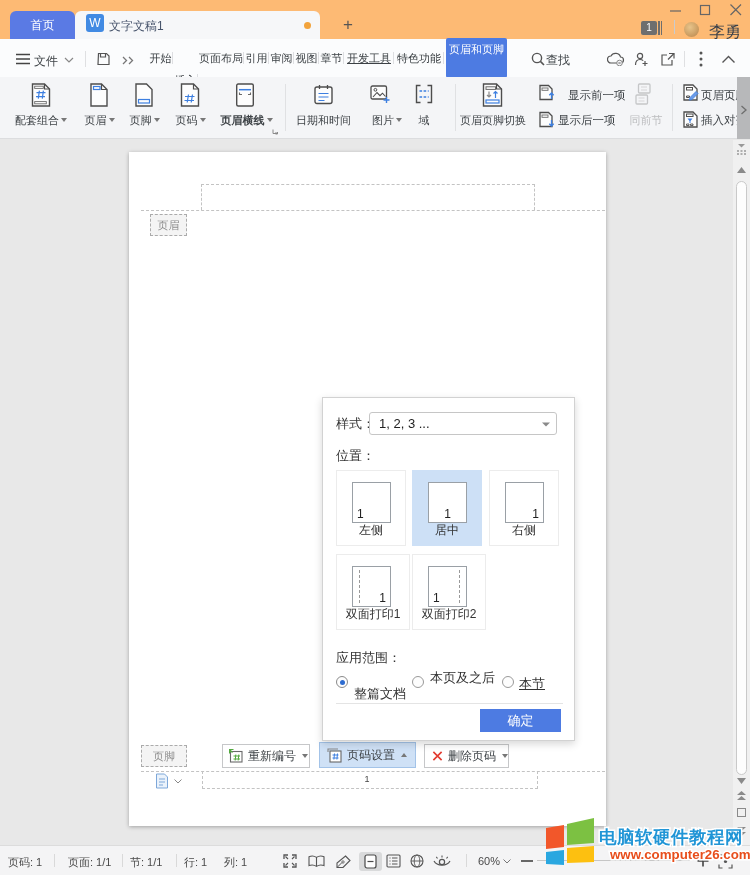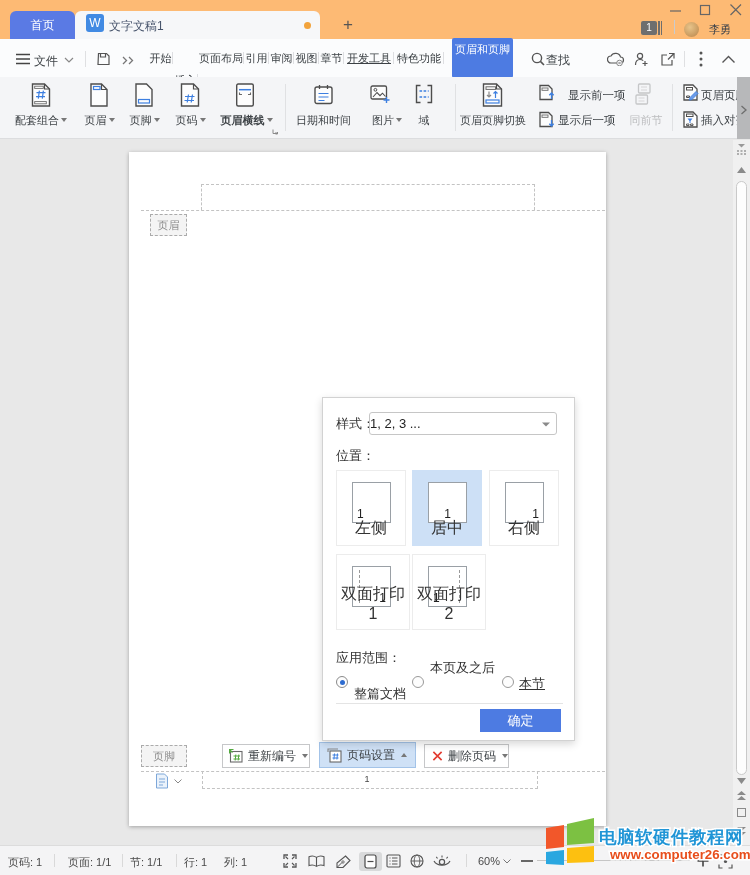--- a/index.html
+++ b/index.html
@@ -14,21 +14,21 @@
 #tab-doc .wicon { position:absolute; left:11px; top:3px; width:18px; height:18px; background:#418ae3; border-radius:3px; color:#fff; font-size:12px; text-align:center; line-height:18px; }
 #tab-doc .tname { position:absolute; left:34px; top:7px; font-size:12px; color:#46536b; }
 #tab-doc .dot { position:absolute; left:229px; top:11px; width:7px; height:7px; background:#f2a33c; border-radius:50%; }
 #tab-plus { position:absolute; left:339px; top:16px; width:18px; height:18px; color:#555; font-size:17px; line-height:18px; text-align:center; font-weight:300; }
 .winbtn { position:absolute; top:0px; color:#666; }
 
 #badge1 { position:absolute; left:641px; top:21px; width:16px; height:14px; background:#6e6e6e; border-radius:2px; color:#fff; font-size:10px; text-align:center; line-height:14px; }
 #badge-bars { position:absolute; left:658px; top:21px; width:4px; height:14px; border-left:2px solid #6e6e6e; border-right:1px solid #6e6e6e;}
 #tdiv1 { position:absolute; left:674px; top:20px; width:1px; height:14px; background:#c9cbce; }
 #avatar { position:absolute; left:684px; top:22px; width:15px; height:15px; border-radius:50%; background:radial-gradient(circle at 40% 35%, #e8c48a, #b9854a); }
-#uname { position:absolute; left:709px; top:22px; font-size:11px; color:#39404a; }
+#uname { position:absolute; left:709px; top:22px; font-size:16px; color:#39404a; }
 
 
 #menurow { position:absolute; left:0; top:39px; width:750px; height:38px; background:#fbfcfd; }
 .mitem { position:absolute; top:12px; font-size:11px; color:#3e4347; }
 #menu-tabs { position:absolute; left:148px; top:0; height:38px; display:flex; align-items:center; }
 .mtab { font-size:11px; color:#3c4145; text-align:center; white-space:nowrap; position:relative; }
 .mtab:not(#mhl)::after { content:""; position:absolute; right:0; top:50%; margin-top:-6px; width:1px; height:12px; background:#dddee1; }
 #mhl { background:#4d7be2; color:#fff; border-radius:2px; }
 
 
@@ -51,26 +51,26 @@
 #ftr-num { position:absolute; left:352px; top:634px; width:30px; text-align:center; font-size:9px; color:#444; }
 #ftr-label { position:absolute; left:141px; top:605px; width:46px; height:22px; background:#f4f4f4; border:1px dashed #ababab; font-size:11px; color:#8c8c8c; text-align:center; line-height:20px; }
 
 
 .fbtn { position:absolute; height:24px; background:#fff; border:1px solid #c6c7c9; display:flex; align-items:center; font-size:12px; color:#3e4347; white-space:nowrap; }
 #fbtn2 { background:#cfe1f6; border-color:#a3c3e8; }
 
 
 #dialog { position:absolute; left:322px; top:257px; width:253px; height:344px; background:#fff; border:1px solid #d2d2d2; box-shadow:0 3px 8px rgba(0,0,0,0.16); }
 #dialog .lbl { position:absolute; font-size:13px; color:#333; }
-#dd { position:absolute; left:46px; top:14px; width:188px; height:23px; border:1px solid #c6c6c6; border-radius:3px; background:#fff; font-size:13px; color:#222; line-height:21px; }
+#dd { position:absolute; left:46px; top:14px; width:188px; height:23px; border:1px solid #c6c6c6; border-radius:3px; background:#fff; font-size:13px; color:#222; line-height:21px; padding-left:9px; }
 #dd .caret { position:absolute; right:6px; top:9px; }
 .cell { position:absolute; width:70px; height:76px; border:1px solid #ececec; }
 .cell.sel { background:#cde0f6; border-color:#cde0f6; }
 .pagebox { position:absolute; left:15px; top:11px; width:39px; height:41px; background:#fff; border:1px solid #9aa0a6; font-size:12px; color:#222; }
-.cell .clabel { position:absolute; bottom:6px; width:100%; text-align:center; font-size:16px; color:#333; }
+.cell .clabel { position:absolute; bottom:6px; width:100%; text-align:center; font-size:12px; color:#333; }
 .radio { position:absolute; width:12px; height:12px; border-radius:50%; border:1px solid #9a9a9a; background:#fdfdfd; }
 .radio.on { border-color:#8a8a8a; }
 .radio.on::after { content:""; position:absolute; left:2.5px; top:2.5px; width:5px; height:5px; border-radius:50%; background:#2e6cd0; }
 #okbtn { position:absolute; left:157px; top:311px; width:81px; height:23px; background:#4d7be2; color:#fff; font-size:13px; text-align:center; line-height:23px; }
 
 
 #sbar { position:absolute; left:733px; top:0px; width:17px; height:705px; background:#f0f0f0; }
 #sthumb { position:absolute; left:3px; top:41px; width:11px; height:594px; background:#fdfdfd; border:1px solid #c9c9c9; border-radius:6px; }
 
 
@@ -123,21 +123,21 @@
   <div id="menu-tabs">
     <div class="mtab" style="width:25px;">开始</div>
     <div class="mtab" style="width:25px;margin-top:44px;">插入</div>
     <div class="mtab" style="width:46px;">页面布局</div>
     <div class="mtab" style="width:25px;">引用</div>
     <div class="mtab" style="width:25px;">审阅</div>
     <div class="mtab" style="width:25px;">视图</div>
     <div class="mtab" style="width:25px;">章节</div>
     <div class="mtab" style="width:50px;text-decoration:underline;">开发工具</div>
     <div class="mtab" style="width:50px;">特色功能</div>
-    <div class="mtab" id="mhl" style="width:61px;height:40px;line-height:22px;margin-left:8px;">页眉和页脚</div>
+    <div class="mtab" id="mhl" style="width:61px;height:40px;line-height:22px;margin-left:2px;">页眉和页脚</div>
   </div>
   <svg class="abs" style="left:531px;top:13px;" width="14" height="14" viewBox="0 0 14 14">
       <circle cx="6" cy="6" r="4.6" fill="none" stroke="#555" stroke-width="1.4"></circle>
       <line x1="9.4" y1="9.4" x2="13" y2="13" stroke="#555" stroke-width="1.6"></line>
     </svg>
   <div class="mitem" style="left:546px;top:13px;font-size:12px;">查找</div>
   <svg class="abs" style="left:607px;top:13px;" width="18" height="14" viewBox="0 0 18 14">
       <path d="M4 11 a3.5 3.5 0 0 1 0-7 a5 4.5 0 0 1 9.5 1 a3 3 0 0 1 0 6 z" fill="none" stroke="#555" stroke-width="1.2"></path>
       <circle cx="12.5" cy="11" r="2.8" fill="#f4f5f7" stroke="#888" stroke-width="1"></circle>
       <path d="M11.5 10 l2 2 m0-2 l-2 2" stroke="#888" stroke-width="0.9"></path>
@@ -365,21 +365,21 @@
           <span style="position:absolute;left:4px;bottom:1px;">1</span>
           <div style="position:absolute;right:6px;top:3px;bottom:3px;border-left:1px dashed #999;"></div>
         </div>
       <div class="clabel">双面打印2</div>
     </div>
 
     <div class="lbl" style="left:13px;top:251px;">应用范围：</div>
     <div class="radio on" style="left:13px;top:278px;"></div>
     <div class="lbl" style="left:31px;top:287px;font-family:Liberation Serif, serif;">整篇文档</div>
     <div class="radio" style="left:89px;top:278px;"></div>
-    <div class="lbl" style="left:107px;top:261px;">本页及之后</div>
+    <div class="lbl" style="left:107px;top:271px;">本页及之后</div>
     <div class="radio" style="left:179px;top:278px;"></div>
     <div class="lbl" style="left:196px;top:277px;text-decoration:underline;">本节</div>
     <div style="position:absolute;left:13px;top:305px;width:227px;height:1px;background:#e4e4e4;"></div>
     <div id="okbtn">确定</div>
   </div>
 
   <div id="sbar">
     <svg style="position:absolute;left:3px;top:3px;" width="11" height="12" viewBox="0 0 11 12">
         <path d="M2 1 L5.5 4.5 L9 1" fill="#999"></path>
         <path d="M1 8 h2 M4.5 8 h2 M8 8 h2 M1 11 h2 M4.5 11 h2 M8 11 h2" stroke="#999" stroke-width="1.4"></path>

